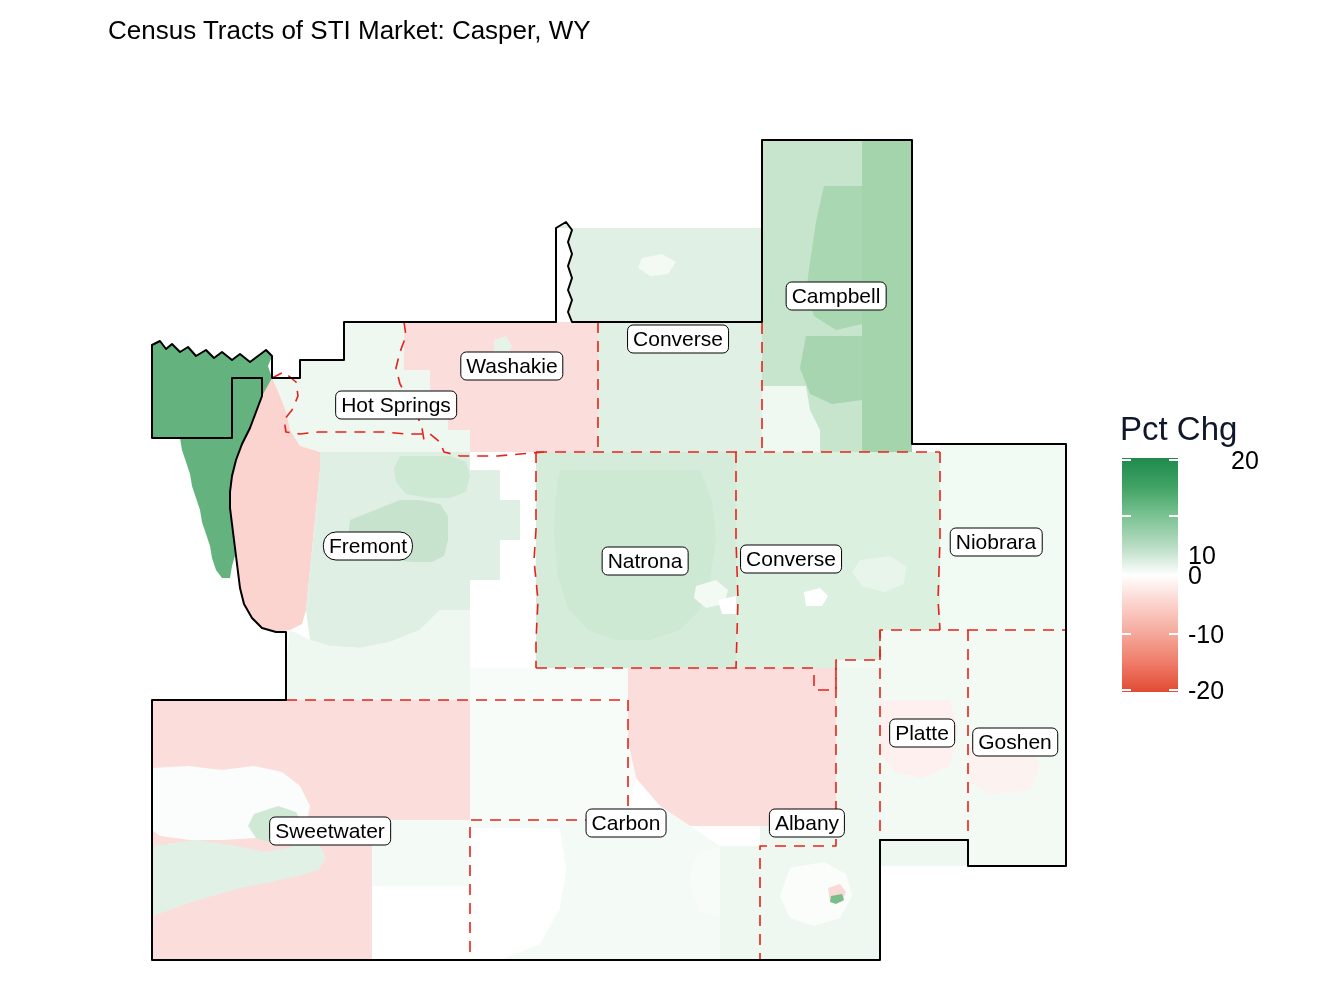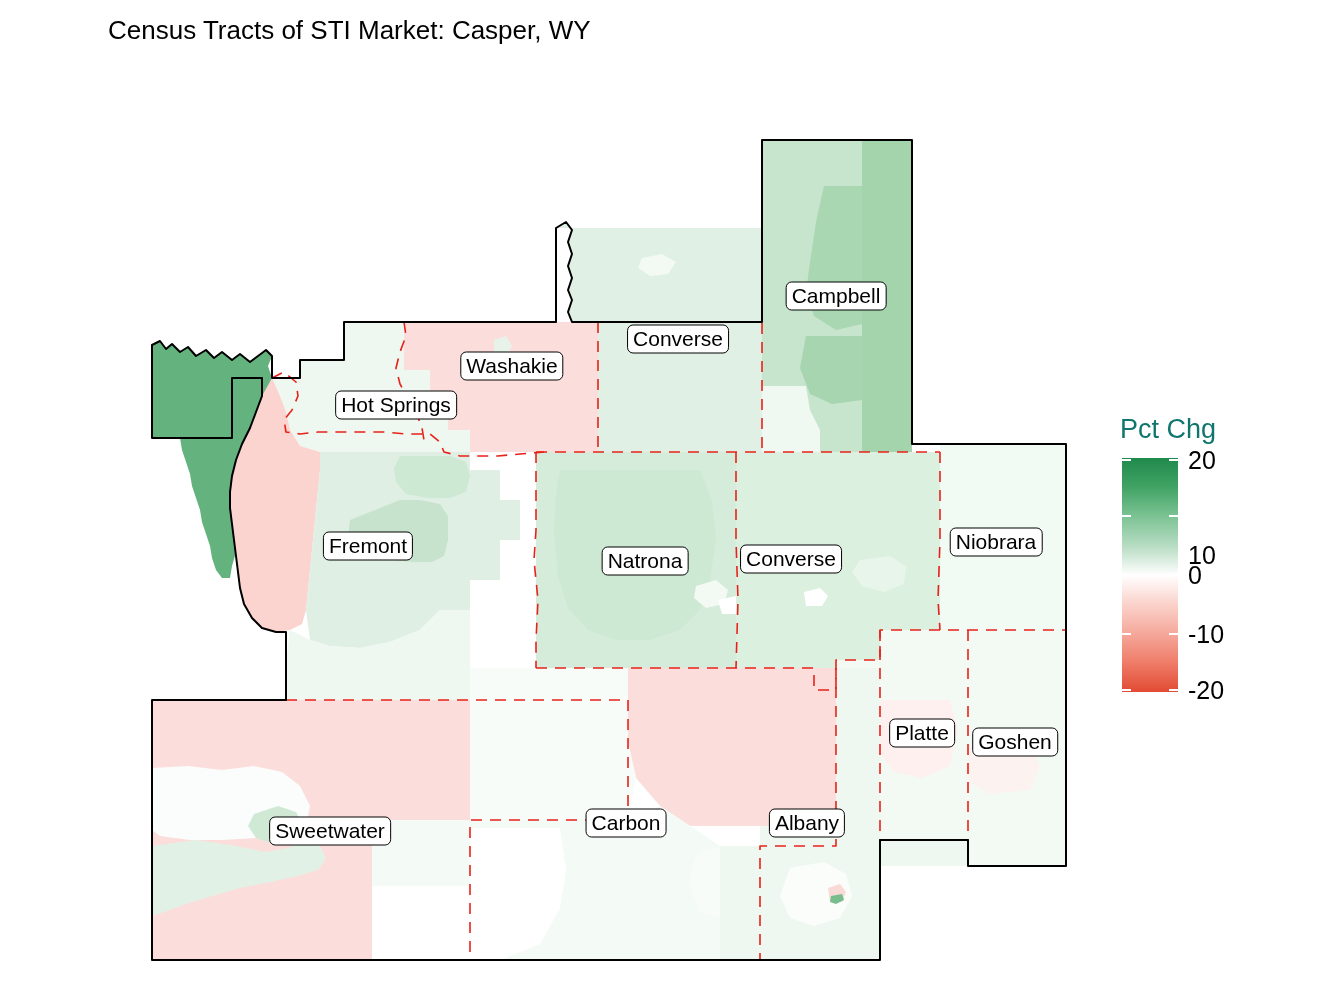--- a/index.html
+++ b/index.html
@@ -90,24 +90,24 @@
     position: absolute;
     left: 1118px;
     top: 414px;
     width: 220px;
     height: 290px;
   }
   #legend-title {
     position: absolute;
     left: 2px;
     top: 0px;
-    font-size: 27px;
+    font-size: 33px;
     line-height: 30px;
     white-space: nowrap;
-    color: #0f766e;
+    color: #0f172a;
   }
   #legend-bar-wrap {
     position: absolute;
     left: 4px;
     top: 44px;
     width: 56px;
     height: 234px;
   }
   #legend-bar {
     position: absolute;
@@ -328,21 +328,21 @@
                  L250,428 L256,412 L262,396 L262,378
                  L232,378 L232,438 L152,438 Z"></path>
       </g>
 
     </svg>
 
     <div class="county-label" style="left:836px; top:296px;">Campbell</div>
     <div class="county-label" style="left:678px; top:339px;">Converse</div>
     <div class="county-label" style="left:512px; top:366px;">Washakie</div>
     <div class="county-label" style="left:396px; top:405px;text-align:center;">Hot Springs</div>
-    <div class="county-label" style="left:368px; top:546px;">Fremont</div>
+    <div class="county-label" style="left:368px; top:546px;border-radius:13px;">Fremont</div>
     <div class="county-label" style="left:645px; top:561px;">Natrona</div>
     <div class="county-label" style="left:791px; top:559px;">Converse</div>
     <div class="county-label" style="left:996px; top:542px;">Niobrara</div>
     <div class="county-label" style="left:922px; top:733px;">Platte</div>
     <div class="county-label" style="left:1015px; top:742px;">Goshen</div>
     <div class="county-label" style="left:330px; top:831px;">Sweetwater</div>
     <div class="county-label" style="left:626px; top:823px;">Carbon</div>
     <div class="county-label" style="left:807px; top:823px;">Albany</div>
   </div>
 
@@ -372,20 +372,20 @@
       <div class="legend-tick left" style="top:57px;"></div>
       <div class="legend-tick right" style="top:57px;"></div>
       <div class="legend-tick left" style="top:116px;"></div>
       <div class="legend-tick right" style="top:116px;"></div>
       <div class="legend-tick left" style="top:175px;"></div>
       <div class="legend-tick right" style="top:175px;"></div>
       <div class="legend-tick left" style="top:231px;"></div>
       <div class="legend-tick right" style="top:231px;"></div>
     </div>
 
-    <div class="legend-label" style="top:46px;">20</div>
+    <div class="legend-label" style="top:46px;margin-left:43px;">20</div>
     <div class="legend-label" style="top:102px;margin-top:39px;">10</div>
     <div class="legend-label" style="top:161px;">0</div>
     <div class="legend-label" style="top:220px;">-10</div>
     <div class="legend-label" style="top:276px;">-20</div>
   </div>
 
 </div>
 
 </body></html>

